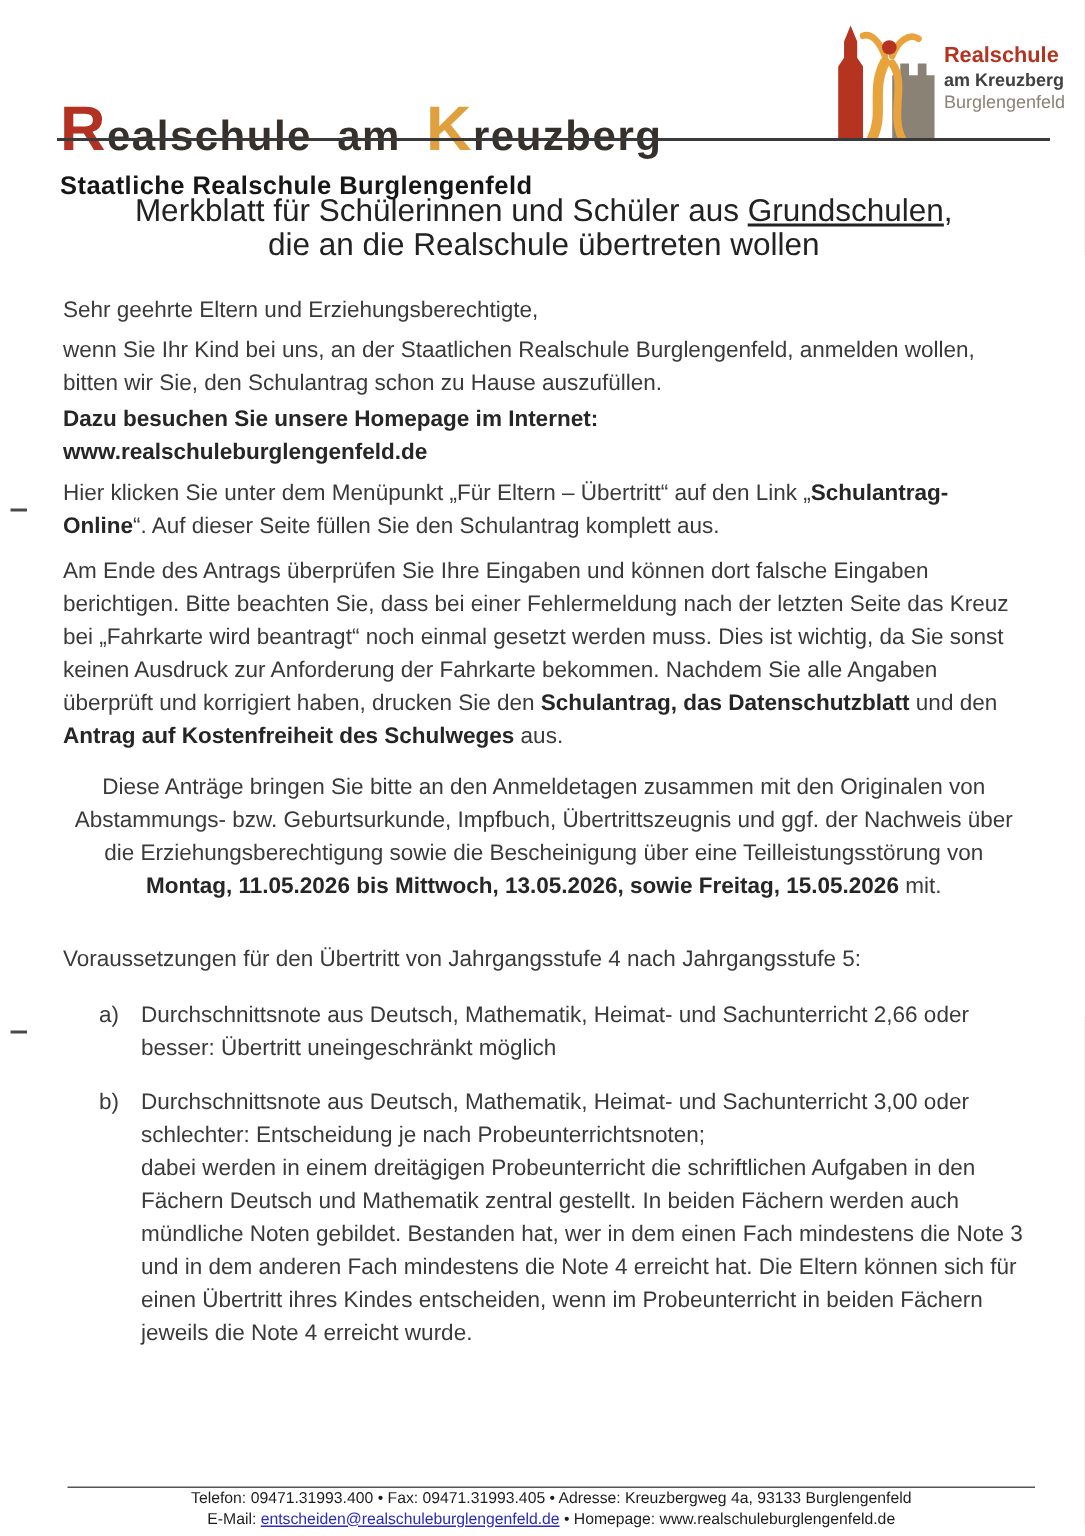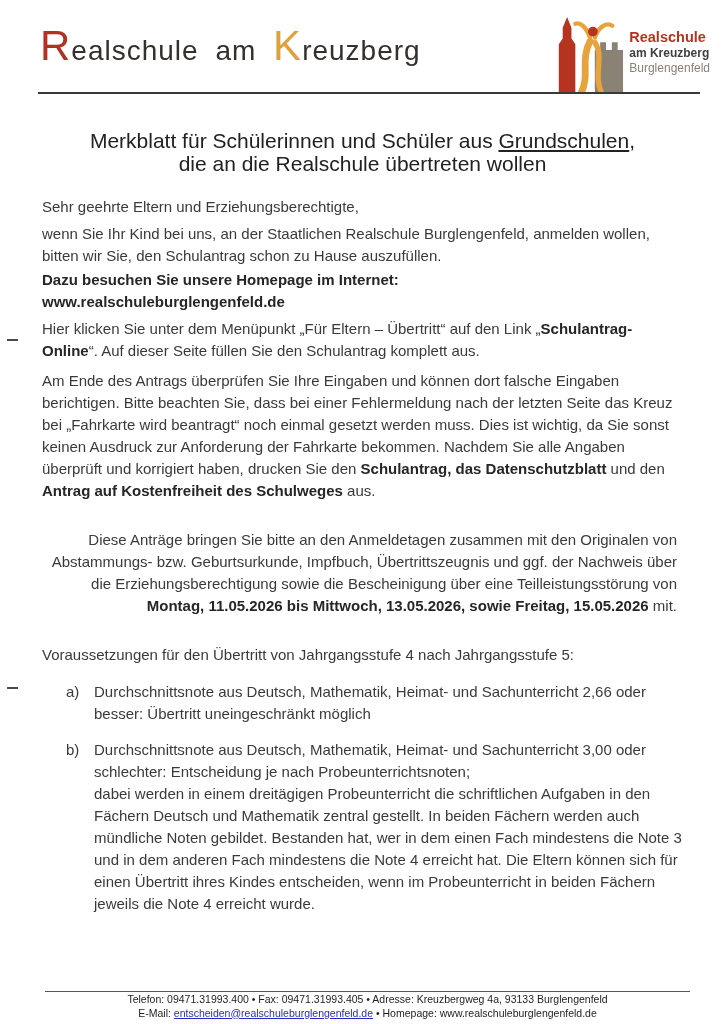--- a/index.html
+++ b/index.html
@@ -12,21 +12,21 @@
   
   .fold-mark { position:absolute; left:7px; width:11px; height:2px; background:#4a4a4a; }
   .fold-1 { top:339px; }
   .fold-2 { top:687px; }
 
   
   .header { position:absolute; top:14px; left:40px; right:13px;
             display:flex; justify-content:space-between; align-items:flex-start; }
   .brand-block { padding-top:10px; }
   .brand { font-size:28px; color:#35302b; letter-spacing:1px; word-spacing:8px;
-           line-height:44px; white-space:nowrap; font-weight:400; }
+           line-height:44px; white-space:nowrap; font-weight:700;margin-top:40px; }
   .brand .cap { font-size:42px; }
   .brand .red { color:#b23122; }
   .brand .orange { color:#dfa13e; }
   .subtitle { font-weight:bold; font-size:17px; color:#161616; letter-spacing:0.3px; margin-top:0; }
 
   .logo { display:flex; align-items:center; gap:5px;justify-content:flex-end; }
   .logo-text { padding-bottom:4px; }
   .logo-l1 { color:#b5341f; font-weight:bold; font-size:14.5px; line-height:17px; }
   .logo-l2 { color:#404040; font-weight:bold; font-size:12px; line-height:15px; }
   .logo-l3 { color:#8b8276; font-size:12px; line-height:15px; }
@@ -41,21 +41,21 @@
 
   .p { margin:0; }
   .b { font-weight:bold; color:#262626; }
   .block { display:block; }
   .salutation { margin-top:21px; }
   .intro { margin-top:5px; }
   .homepage { margin-top:2px; }
   .click { margin-top:5px; }
   .online { margin-top:9px; }
   .check { margin-top:8px; }
-  .bring { margin-top:27px; text-align:right; padding:0 6px; }
+  .bring { margin-top:12px; text-align:center; padding:0 6px; }
   .req-heading { margin-top:27px; }
   .list-item { margin-top:15px; display:flex; padding-left:24px; }
   .list-item + .list-item { margin-top:14px; }
   .li-label { width:20px; flex:none; }
   .li-text { flex:1; padding-left:8px; }
 
   
   .footer { position:absolute; left:45px; width:645px; bottom:0; border-top:1px solid #555;
             padding:1px 0 4px; text-align:center; font-size:10.5px; line-height:13.5px; color:#1d1d1d; }
   .footer a.email { color:#2929c4; text-decoration:underline; }
@@ -64,20 +64,21 @@
 <body>
 
 <div class="page">
 
   <div class="fold-mark fold-1"></div>
   <div class="fold-mark fold-2"></div>
 
   <header class="header">
     <div class="brand-block">
       <div class="brand"><span class="cap red">R</span><span>ealschule am </span><span class="cap orange">K</span><span>reuzberg</span></div>
+      <div class="subtitle">Staatliche Realschule Burglengenfeld</div>
     </div>
     <div class="logo">
       <svg width="72" height="80" viewBox="0 0 74 80" aria-hidden="true">
         <path d="M7 80 L7 30 L11 24 L11 13 L15.5 2 L20 13 L20 24 L24 30 L24 80 Z" fill="#b5341f"></path>
         <path d="M44 80 V36 h5.5 v-8 h6 v8 h6 v-8 h6 v8 h5.5 V80 Z" fill="#8b8276"></path>
         <path d="M30 80 C 39 62, 29 46, 39 27" fill="none" stroke="#e8a33d" stroke-width="7" stroke-linecap="round"></path>
         <path d="M44 28 C 54 42, 42 62, 51 80" fill="none" stroke="#e8a33d" stroke-width="5.5" stroke-linecap="round"></path>
         <path d="M39 23 C 35 12, 29 7, 24 9" fill="none" stroke="#e8a33d" stroke-width="4.5" stroke-linecap="round"></path>
         <path d="M44 23 C 48 12, 56 7, 62 11" fill="none" stroke="#e8a33d" stroke-width="4.5" stroke-linecap="round"></path>
         <circle cx="42" cy="17" r="5" fill="#b5341f"></circle>

